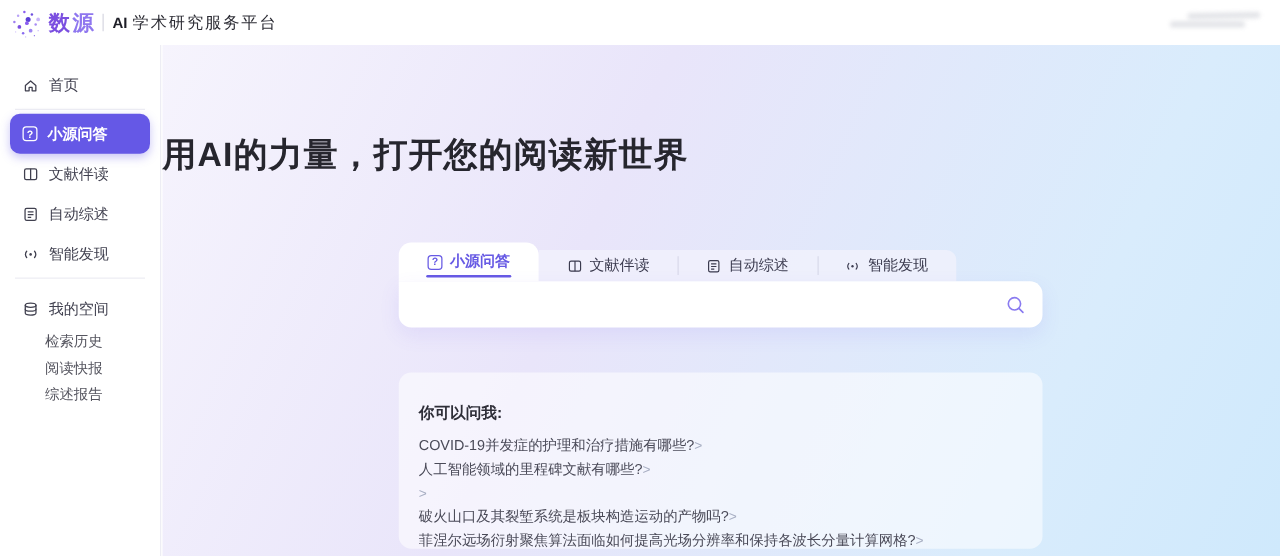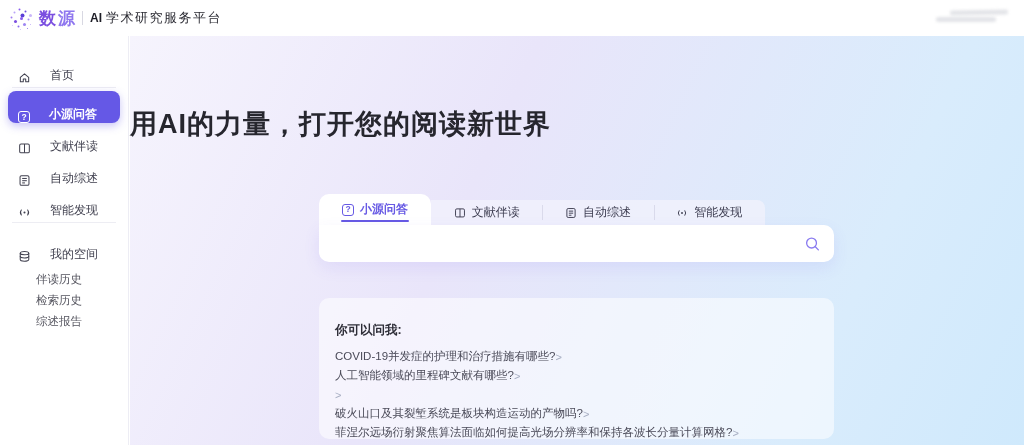--- a/index.html
+++ b/index.html
@@ -38,21 +38,21 @@
           background:#b9bcc6; opacity:.40; filter:blur(1.6px); }
   .wm i:first-child { left:14px; top:2px; right:0; transform:rotate(-1deg); }
   .wm i:last-child  { left:0; top:9px; right:12px; }
 
   
   .sidebar {
     position:absolute; left:0; top:36px; bottom:0; width:129px;
     background:#ffffff; border-right:1px solid #ededf4; z-index:5; padding-top:16px;
   }
   .nav-item {
-    height:32px; margin:0 8px; display:flex; align-items:flex-end; gap:19px;
+    height:32px; margin:0 8px; display:flex; align-items:center; gap:8px;
     padding-left:10px; font-size:12px; color:#40404f; border-radius:8px; cursor:pointer;
   }
   .nav-item.active {
     background:#6558e6; color:#ffffff; font-weight:bold;
     box-shadow:0 3px 8px rgba(101,88,230,.35);
   }
   .sdiv { height:1px; background:#ededf3; margin:3px 12px; }
   .space-label { margin-top:8px; }
   .sub-item {
     height:21px; padding-left:36px; display:flex; align-items:center;
@@ -183,25 +183,25 @@
   </div>
   <div class="sdiv"></div>
   <div class="nav-item space-label">
     <svg width="13" height="13" viewBox="0 0 14 14" fill="none" stroke="currentColor" stroke-width="1.1" stroke-linecap="round">
         <ellipse cx="7" cy="3.4" rx="4.6" ry="1.8"></ellipse>
         <path d="M2.4 3.4v3.4c0 1 2 1.8 4.6 1.8s4.6-.8 4.6-1.8V3.4"></path>
         <path d="M2.4 6.8v3.4c0 1 2 1.8 4.6 1.8s4.6-.8 4.6-1.8V6.8"></path>
       </svg>
     <span>我的空间</span>
   </div>
-  <div class="sub-item first">
-    <span>伴读历史</span>
-  </div>
   <div class="sub-item">
     <span>检索历史</span>
+  </div>
+  <div class="sub-item">
+    <span>阅读快报</span>
   </div>
   <div class="sub-item">
     <span>综述报告</span>
   </div>
 </div>
 
 <div class="main">
   <h1 class="hero">用AI的力量，打开您的阅读新世界</h1>
 
   <div class="column">

